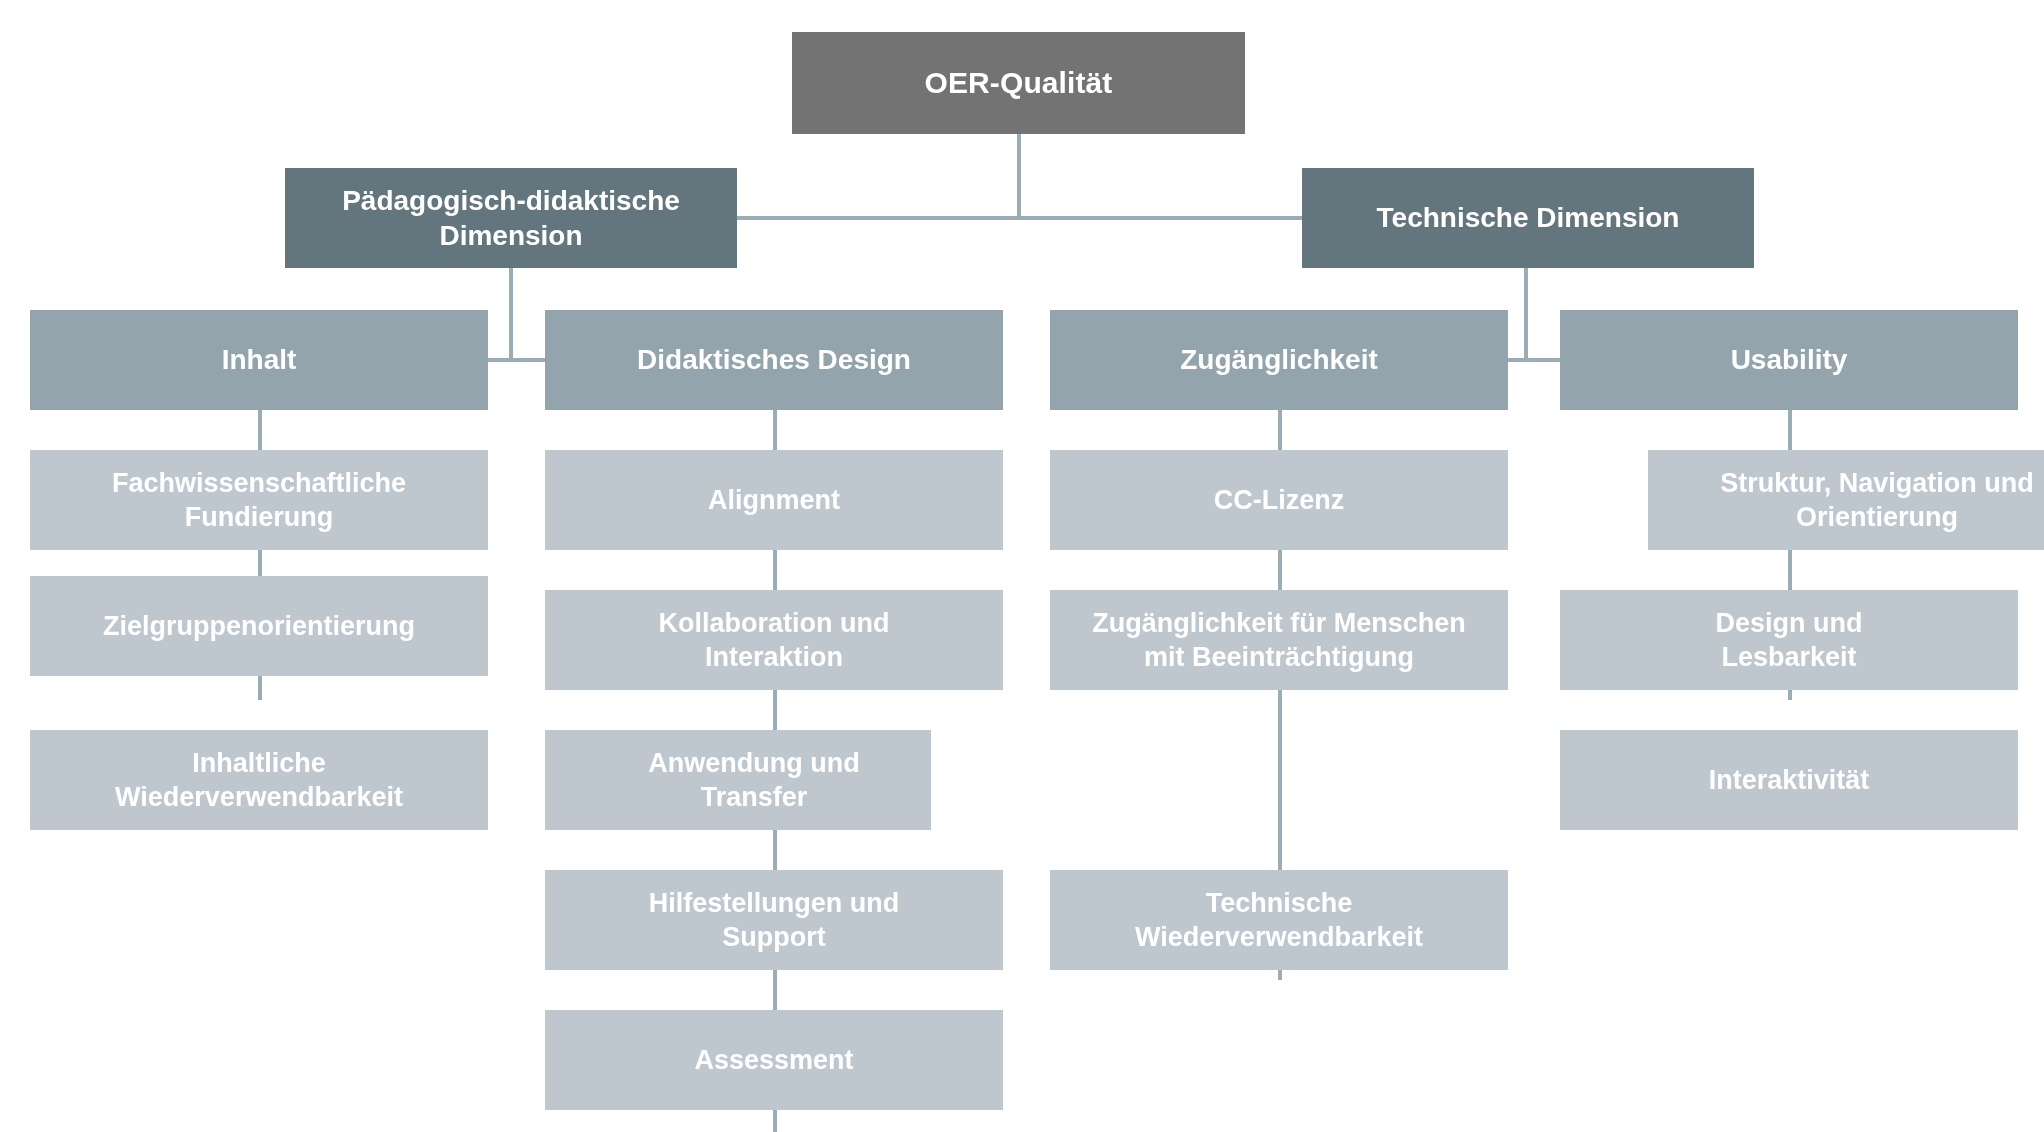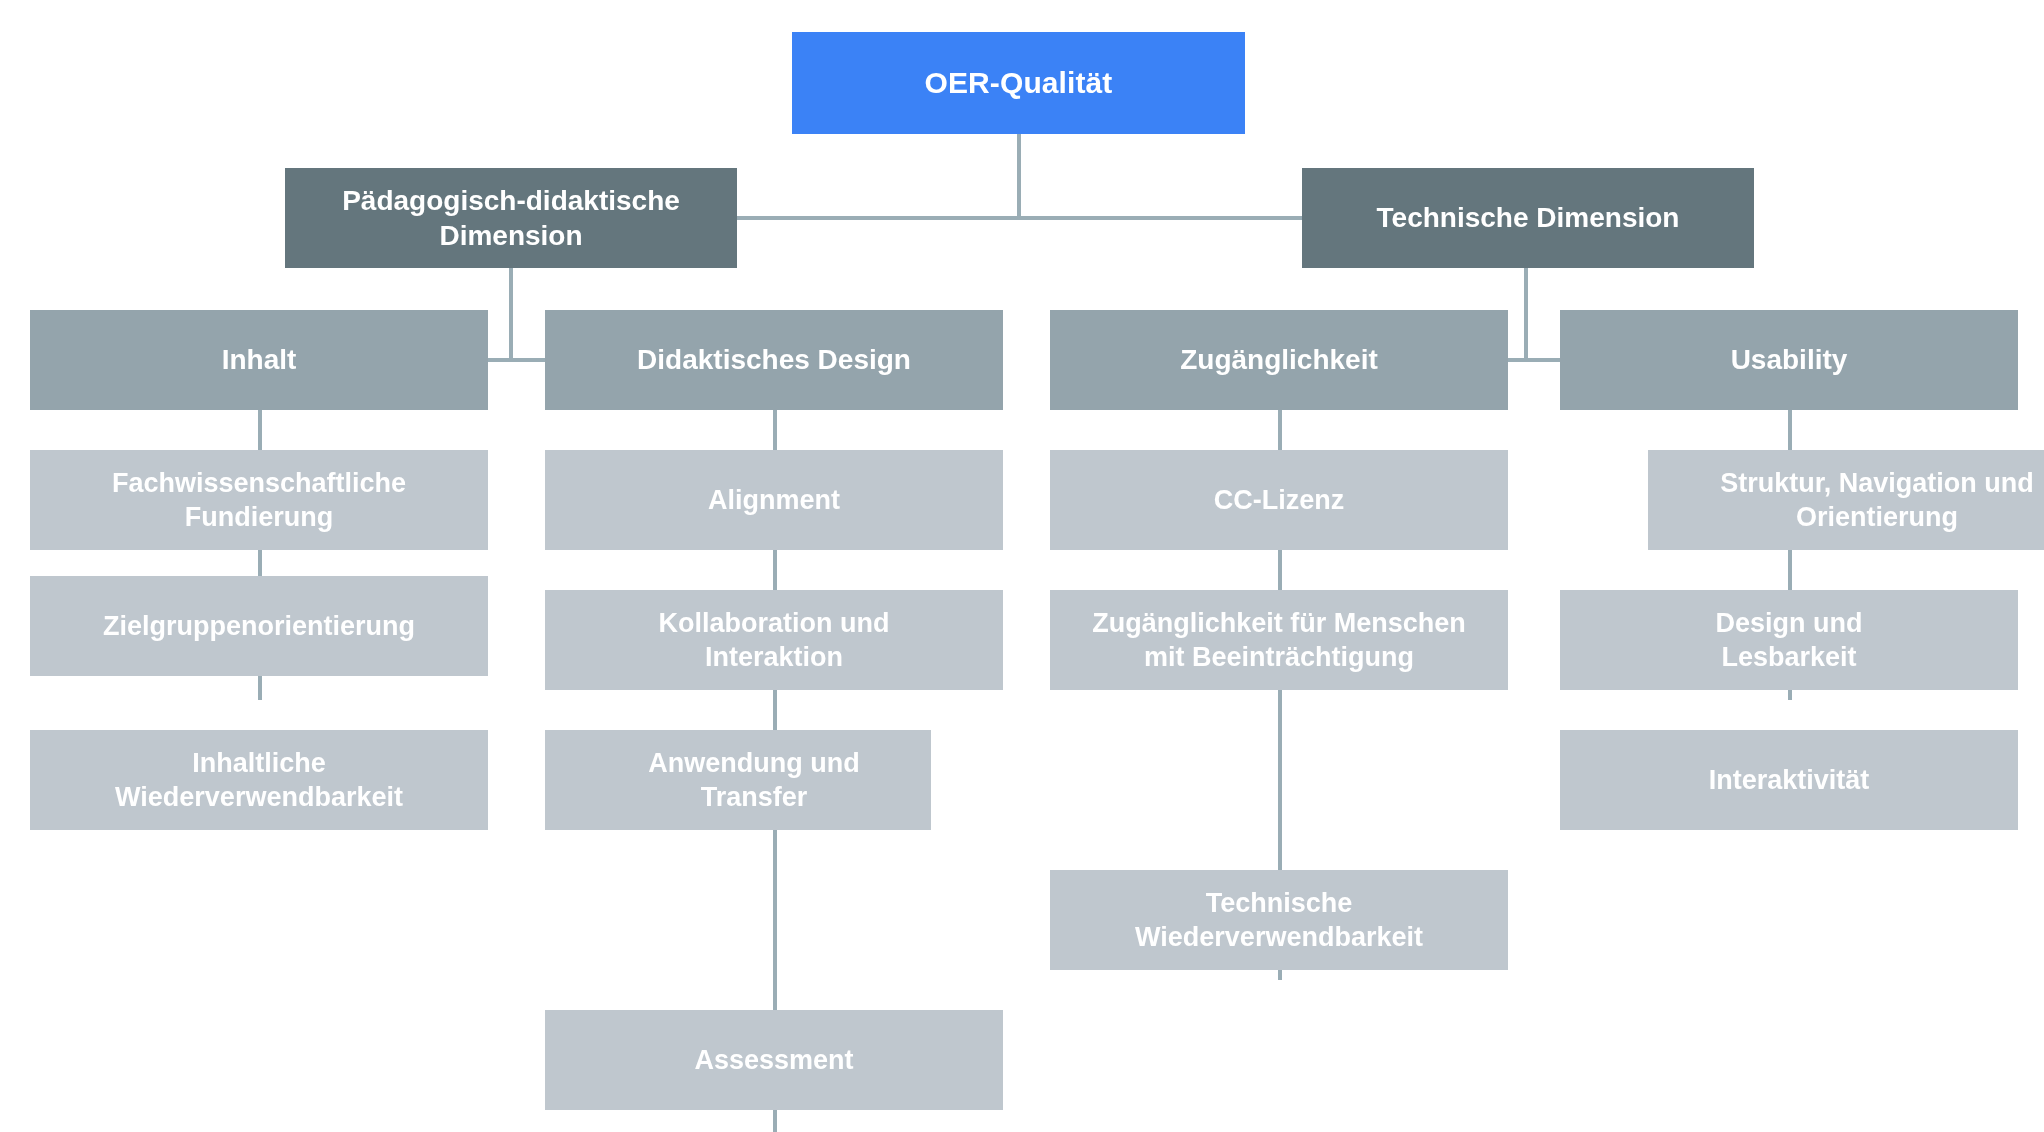--- a/index.html
+++ b/index.html
@@ -28,21 +28,21 @@
     line-height: 1.26;
     box-sizing: border-box;
     padding: 4px 12px;
     z-index: 3;
   }
   .box .lbl {
     display: block;
     white-space: pre-line;
   }
   .lvl-root {
-    background: #3b82f6;
+    background: #737373;
     font-size: 30px;
     letter-spacing: 0.1px;
   }
   .lvl-dim {
     background: #64767d;
     font-size: 28px;
   }
   .lvl-cat {
     background: #94a4ac;
     font-size: 28px;
@@ -125,20 +125,24 @@
     <span class="lbl">Alignment</span>
   </div>
   <div class="box lvl-item" style="left:545px; top:590px; width:458px; height:100px;">
     <span class="lbl">Kollaboration und
 Interaktion</span>
   </div>
   <div class="box lvl-item" style="left:545px; top:730px; width:386px; height:100px;padding-left:44px;">
     <span class="lbl">Anwendung und
 Transfer</span>
   </div>
+  <div class="box lvl-item" style="left:545px; top:870px; width:458px; height:100px;">
+    <span class="lbl">Hilfestellungen und
+Support</span>
+  </div>
   <div class="box lvl-item" style="left:545px; top:1010px; width:458px; height:100px;">
     <span class="lbl">Assessment</span>
   </div>
 
   <div class="box lvl-item" style="left:1050px; top:450px; width:458px; height:100px;">
     <span class="lbl">CC-Lizenz</span>
   </div>
   <div class="box lvl-item" style="left:1050px; top:590px; width:458px; height:100px;">
     <span class="lbl">Zugänglichkeit für Menschen
 mit Beeinträchtigung</span>

